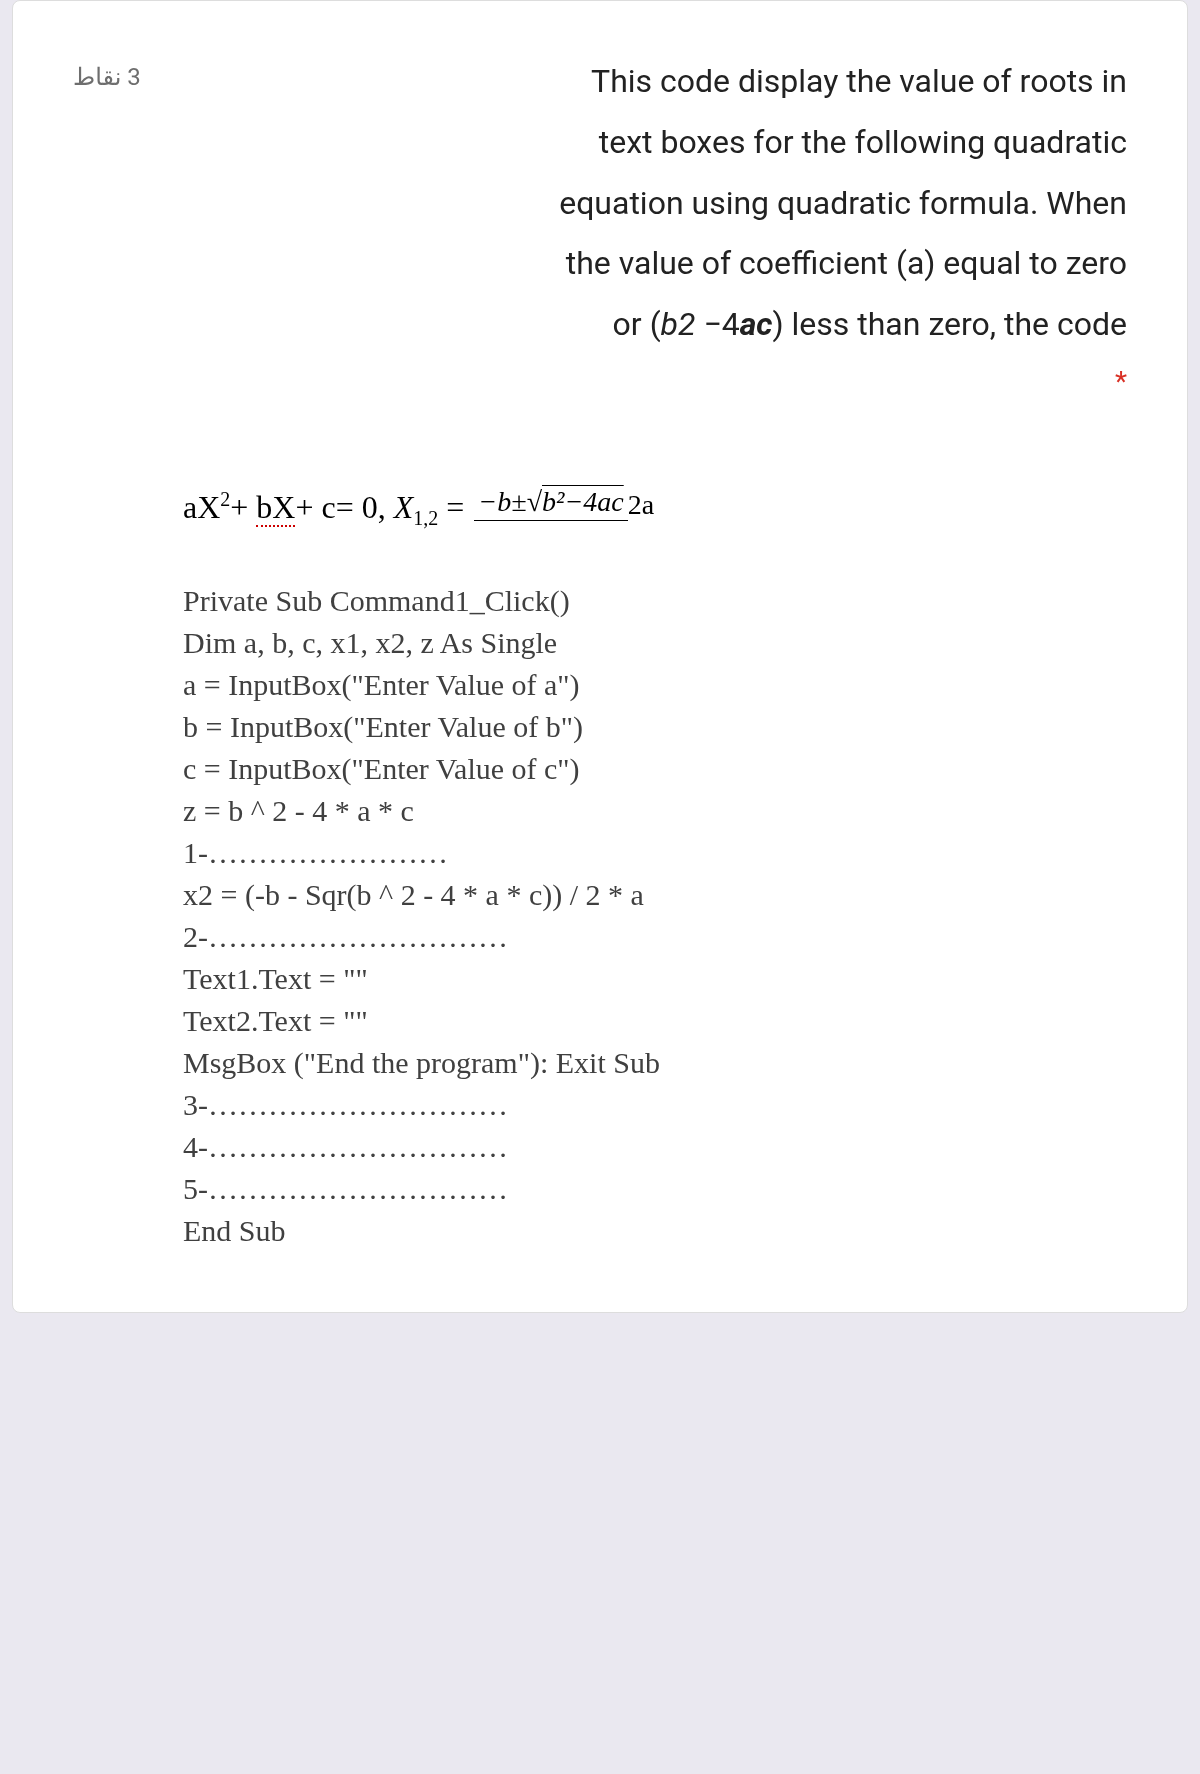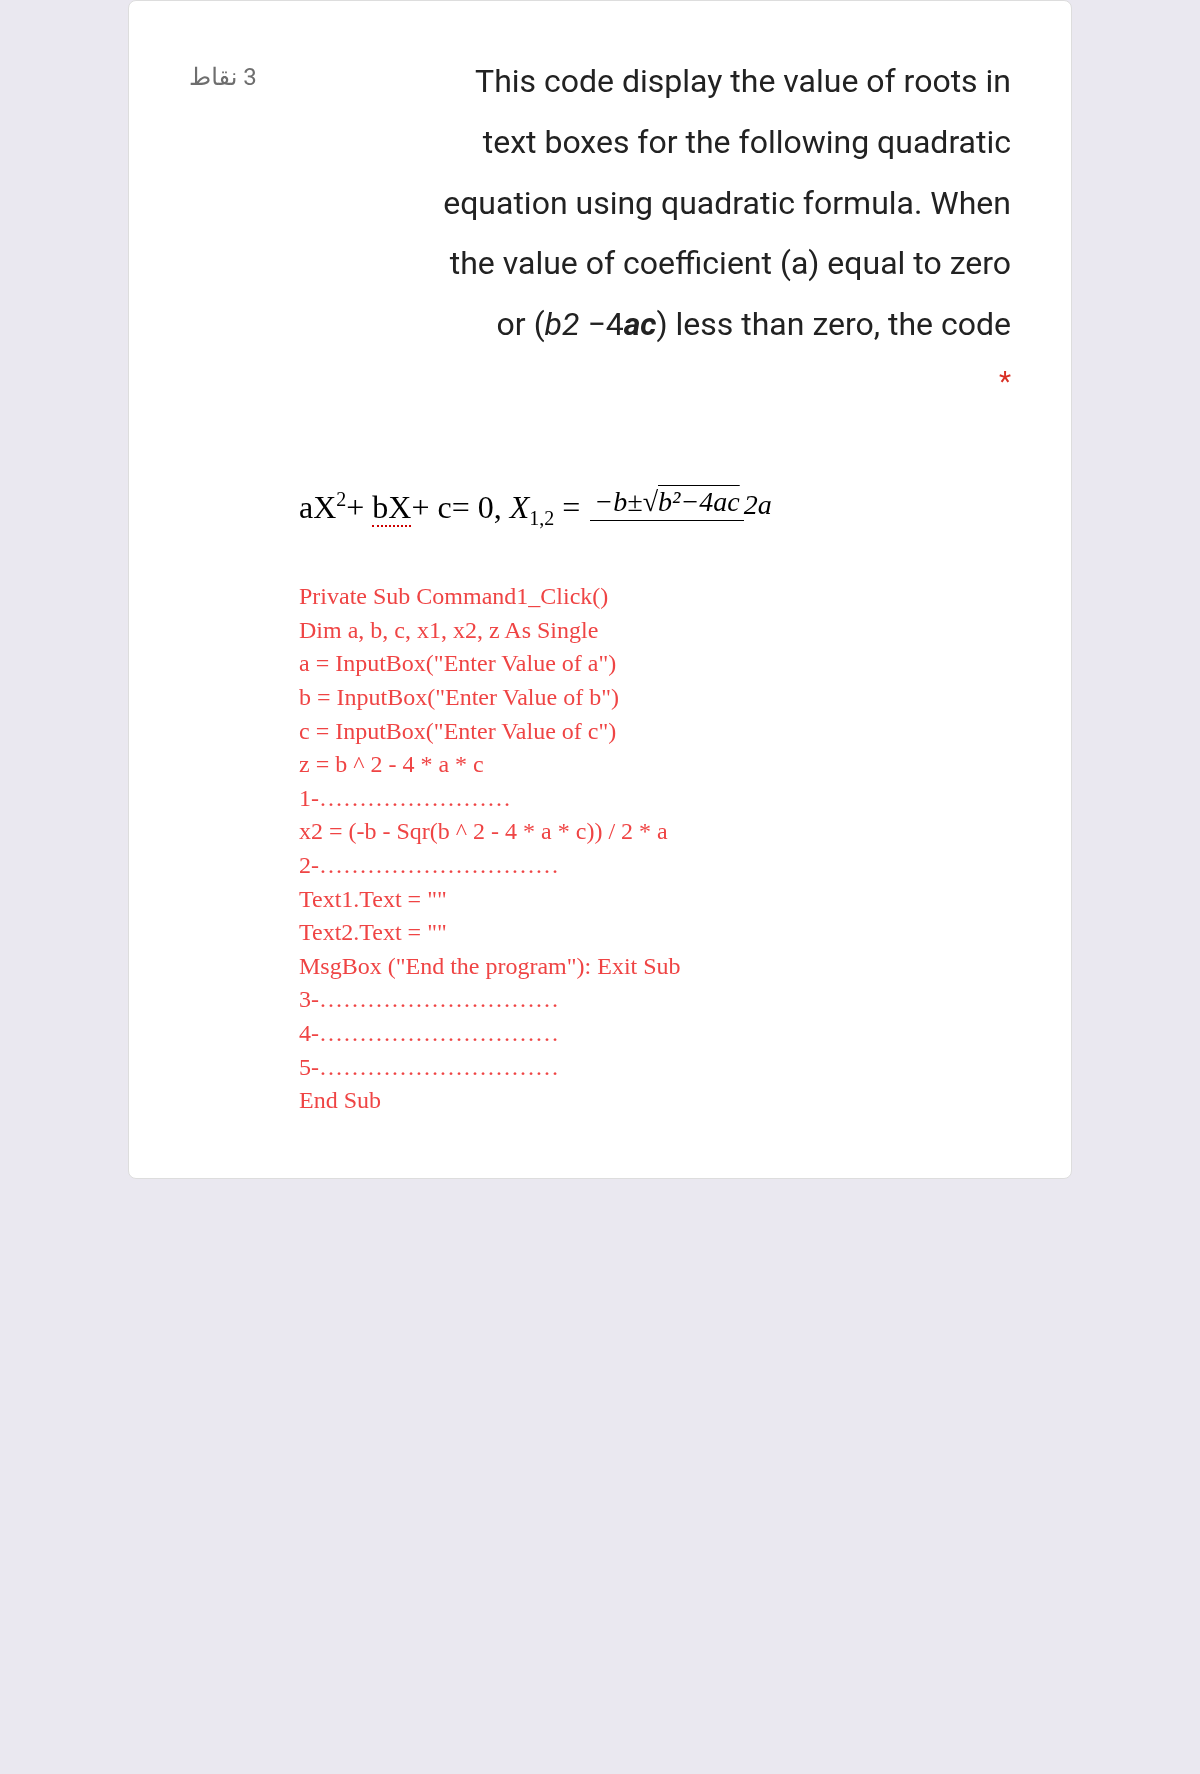--- a/index.html
+++ b/index.html
@@ -5,21 +5,21 @@
     body {
       margin: 0;
       padding: 0;
       background: #eae8f0;
       font-family: 'Roboto', 'Arial', sans-serif;
       display: flex;
       justify-content: center;
     }
     .card {
       background: #fff;
-      width: 944px;
+      width: 1176px;
       margin: 0;
       border: 1px solid #ddd;
       border-radius: 8px;
       padding: 50px 60px 60px 60px;
       box-sizing: border-box;
     }
     .top-row {
       display: flex;
       align-items: flex-start;
     }
@@ -67,21 +67,20 @@
       font-size: 28px;
       position: relative;
       top: -2px;
     }
     .formula .frac .num {
       border-bottom: 1px solid #000;
       padding: 0 4px 2px 4px;
       font-style: italic;
     }
     .formula .frac .den {
-      font-style: italic;
       padding-top: 2px;
     }
     .formula .sqrt-sym {
       font-style: normal;
     }
     .formula .overline {
       text-decoration: overline;
       text-decoration-thickness: 1px;
     }
     .sub {
@@ -91,23 +90,23 @@
     .sup {
       font-size: 20px;
       vertical-align: super;
     }
     .under-b {
       border-bottom: 2px dotted #c00;
     }
     .code-block {
       margin-left: 110px;
       font-family: 'Times New Roman', Times, serif;
-      font-size: 24px;
+      font-size: 30px;
       line-height: 1.4;
-      color: #ef4444;
+      color: #404040;
     }
   </style>
 </head>
 <body>
 
 <div class="card">
   <div class="top-row">
     <div class="points">3 نقاط</div>
     <div class="question-text">
       <span>This code display the value of roots in</span><br>

